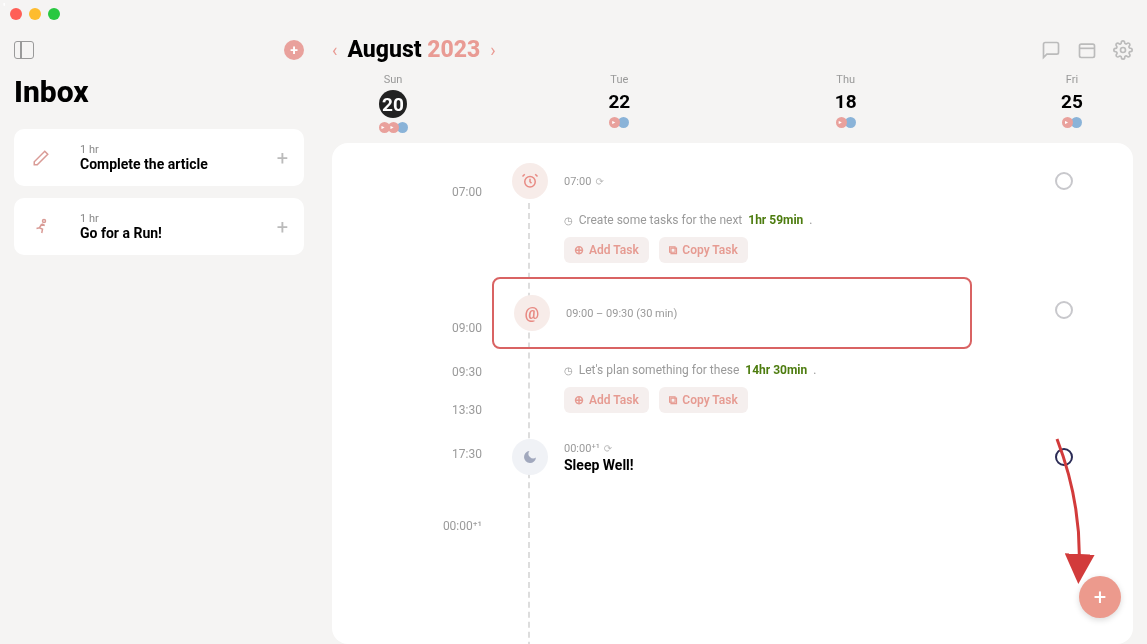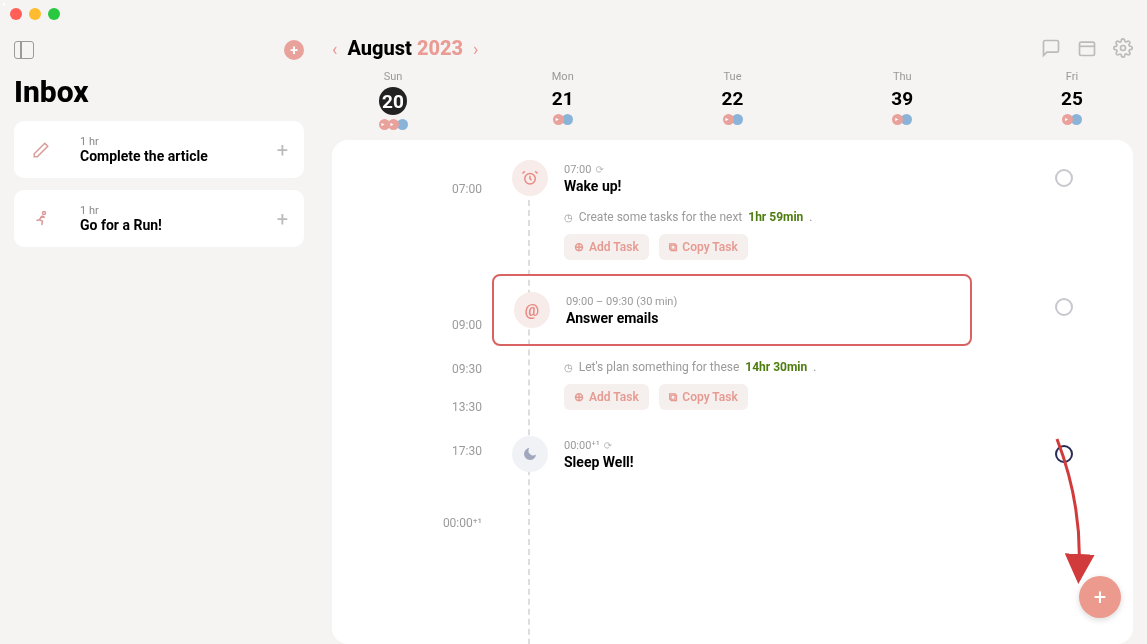--- a/index.html
+++ b/index.html
@@ -9,34 +9,34 @@
   .dot-red { background: #ff5f57; }
   .dot-yellow { background: #febc2e; }
   .dot-green { background: #28c840; }
 
   .app { display: flex; height: 100%; padding-top: 30px; }
   .sidebar { width: 318px; padding: 10px 14px 0 14px; }
   .sidebar-top { display: flex; align-items: center; justify-content: space-between; margin-bottom: 14px; }
   .panel-icon { width: 20px; height: 18px; border: 1.5px solid #9a9a9a; border-radius: 3px; position: relative; }
   .panel-icon::before { content:""; position:absolute; left:5px; top:0; bottom:0; width:1.5px; background:#9a9a9a; }
   .add-circle { width: 20px; height: 20px; border-radius: 50%; background: #e9a19c; display:flex; align-items:center; justify-content:center; color:#fff; font-size:14px; font-weight:bold; }
-  .inbox-title { font-size: 30px; font-weight: 800; margin-bottom: 12px; }
+  .inbox-title { font-size: 30px; font-weight: 800; margin-bottom: 20px; }
 
   .inbox-card { background:#fff; border-radius:10px; padding:14px 16px; display:flex; align-items:center; gap:28px; margin-bottom:12px; }
   .inbox-icon { width:22px; height:22px; color:#d99b96; display:flex; align-items:center; justify-content:center; }
   .inbox-body { flex:1; }
   .inbox-dur { font-size:11px; color:#888; }
   .inbox-title-text { font-size:14px; font-weight:700; }
   .inbox-plus { color:#bbb; font-size:20px; cursor:pointer; }
 
   .main { flex:1; padding: 6px 14px 0 14px; display:flex; flex-direction:column; }
   .main-header { display:flex; align-items:center; justify-content:space-between; margin-bottom:10px; }
   .date-nav { display:flex; align-items:center; gap:10px; }
   .chevron { color:#e99b94; font-size:18px; cursor:pointer; }
-  .month-title { font-size:20px; font-weight:800; }
+  .month-title { font-size:23px; font-weight:800; }
   .month-year { color:#e99b94; }
   .header-icons { display:flex; gap:16px; color:#bbb; }
   .header-icon { width:20px; height:20px; cursor:pointer; display:flex; align-items:center; justify-content:center; }
 
   .week-row { display:flex; justify-content:space-between; padding:0 6px 10px 6px; }
   .day-col { display:flex; flex-direction:column; align-items:center; gap:4px; width:110px; }
   .day-abbr { font-size:11px; color:#999; }
   .day-num { font-size:19px; font-weight:700; }
   .day-num.selected { background:#222; color:#fff; border-radius:50%; width:28px; height:28px; display:flex; align-items:center; justify-content:center; }
   .day-dots { display:flex; gap:0; }
@@ -165,38 +165,30 @@
       <div class="day-col">
         <div class="day-abbr">Sun</div>
         <div class="day-num selected">20</div>
         <div class="day-dots">
             <span class="dot-small dp"></span>
             <span class="dot-small dp"></span>
             <span class="dot-small db"></span>
           </div>
       </div>
       <div class="day-col">
-        <div class="day-abbr">Mon</div>
-        <div class="day-num">21</div>
-        <div class="day-dots">
-            <span class="dot-small dp"></span>
-            <span class="dot-small db"></span>
-          </div>
-      </div>
-      <div class="day-col">
         <div class="day-abbr">Tue</div>
         <div class="day-num">22</div>
         <div class="day-dots">
             <span class="dot-small dp"></span>
             <span class="dot-small db"></span>
           </div>
       </div>
       <div class="day-col">
         <div class="day-abbr">Thu</div>
-        <div class="day-num">39</div>
+        <div class="day-num">18</div>
         <div class="day-dots">
             <span class="dot-small dp"></span>
             <span class="dot-small db"></span>
           </div>
       </div>
       <div class="day-col">
         <div class="day-abbr">Fri</div>
         <div class="day-num">25</div>
         <div class="day-dots">
             <span class="dot-small dp"></span>
@@ -225,21 +217,20 @@
                   <circle cx="12" cy="13" r="7" fill="none" stroke="currentColor" stroke-width="2"></circle>
                   <path d="M12 9v4l2 2" stroke="currentColor" stroke-width="2" fill="none"></path>
                   <path d="M5 3L2 6M19 3l3 3" stroke="currentColor" stroke-width="2"></path>
                 </svg>
             </div>
             <div class="task-meta">
               <div class="task-time">
                   <span>07:00</span> 
                   <span class="refresh-icon">⟳</span>
                 </div>
-              <div class="task-title">Wake up!</div>
             </div>
             <div class="task-circle-o"></div>
           </div>
         </div>
 
         <div class="gap-row">
           <div class="gap-text">
             <span class="clock-mini">◷</span>
             <span>Create some tasks for the next </span>
               <span class="gap-dur">1hr 59min</span>
@@ -256,21 +247,20 @@
               </button>
           </div>
         </div>
 
         <div class="task-block">
           <div class="highlighted-task">
             <div class="task-row">
               <div class="task-icon-circle" style="font-weight:700;">@</div>
               <div class="task-meta">
                 <div class="task-time">09:00 – 09:30 (30 min)</div>
-                <div class="task-title">Answer emails</div>
               </div>
             </div>
           </div>
           <div class="task-circle-o" style="position:absolute; right:0; top:24px;"></div>
         </div>
 
         <div class="gap-row">
           <div class="gap-text">
             <span class="clock-mini">◷</span>
             <span>Let's plan something for these </span>

